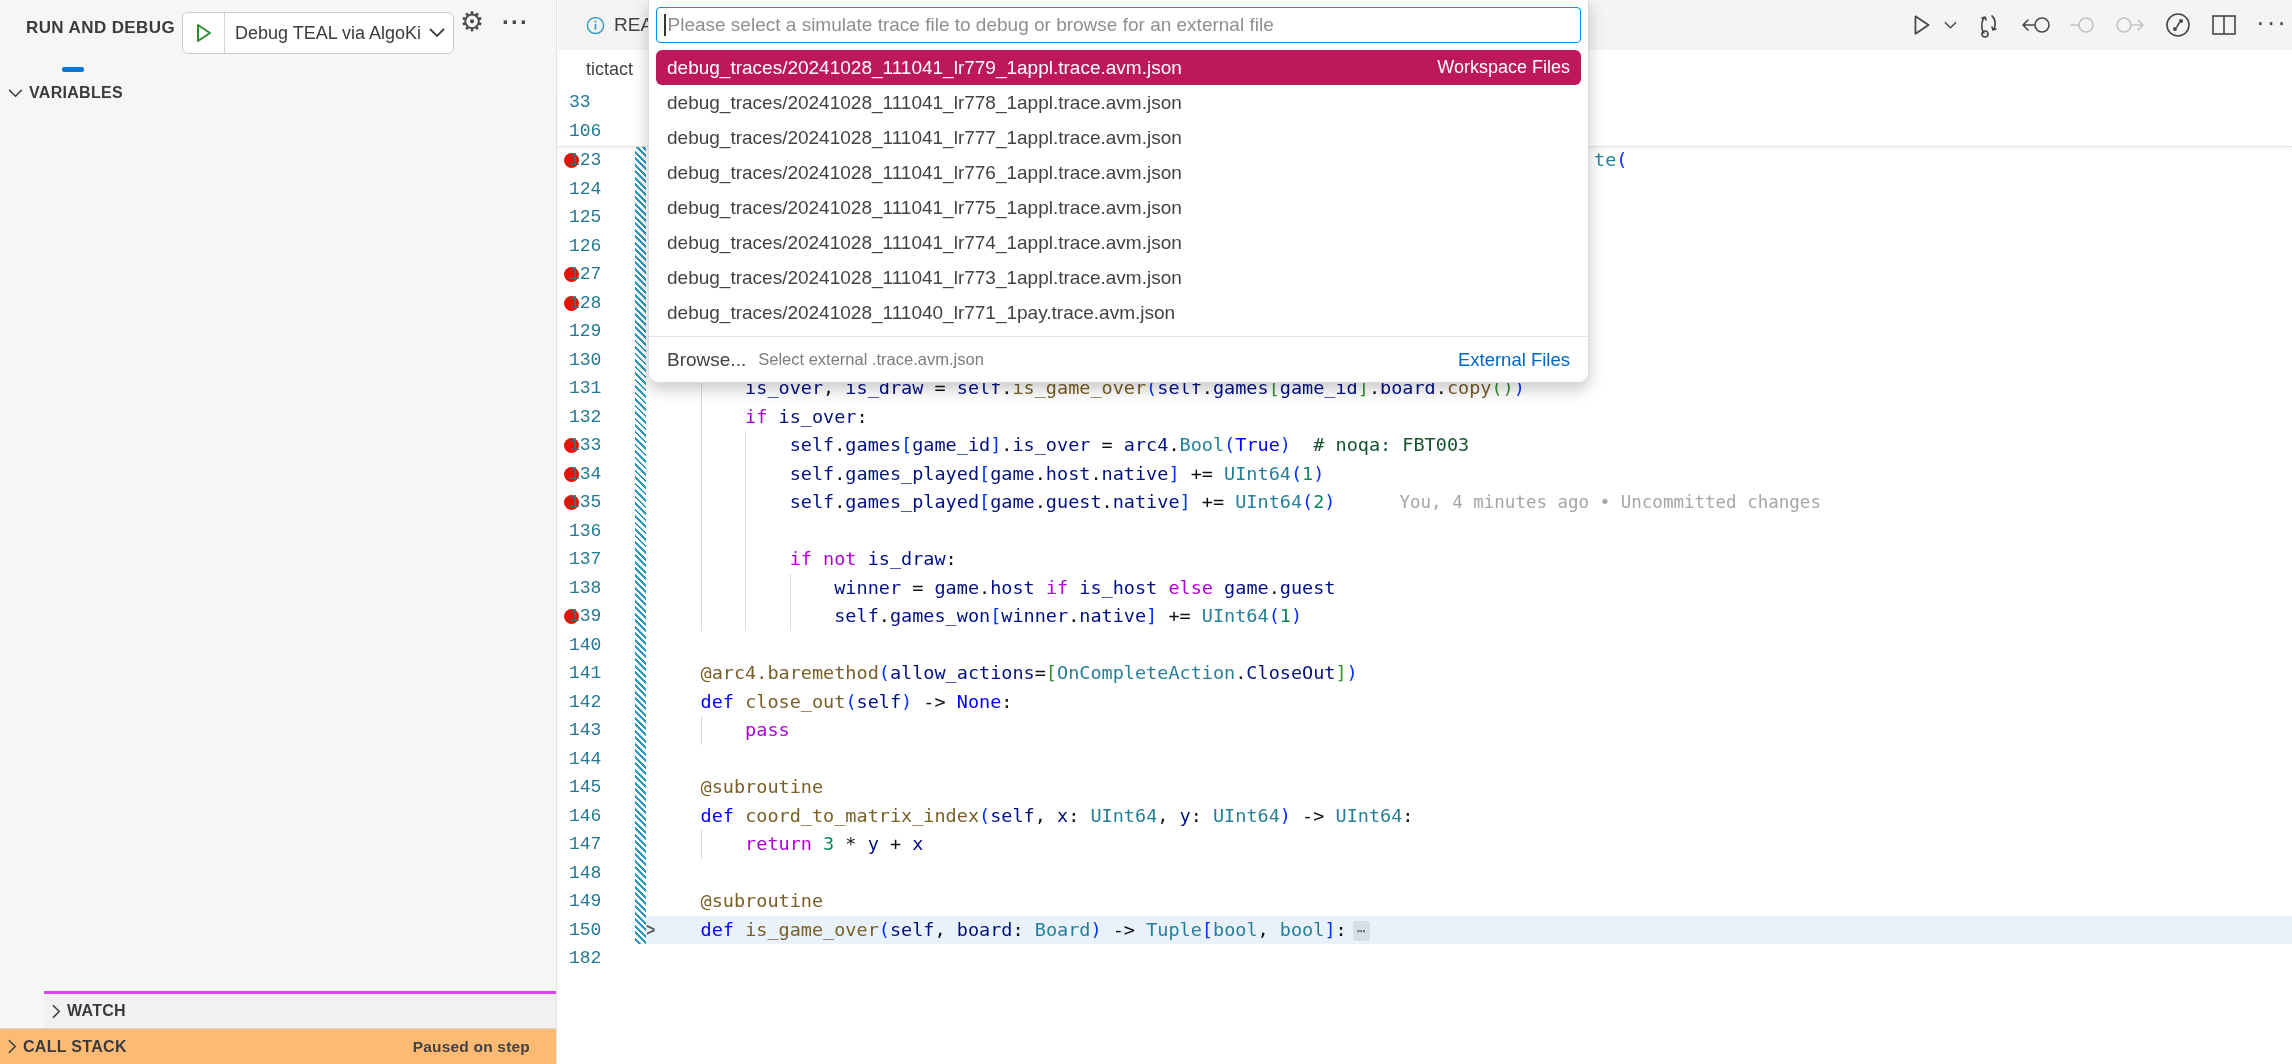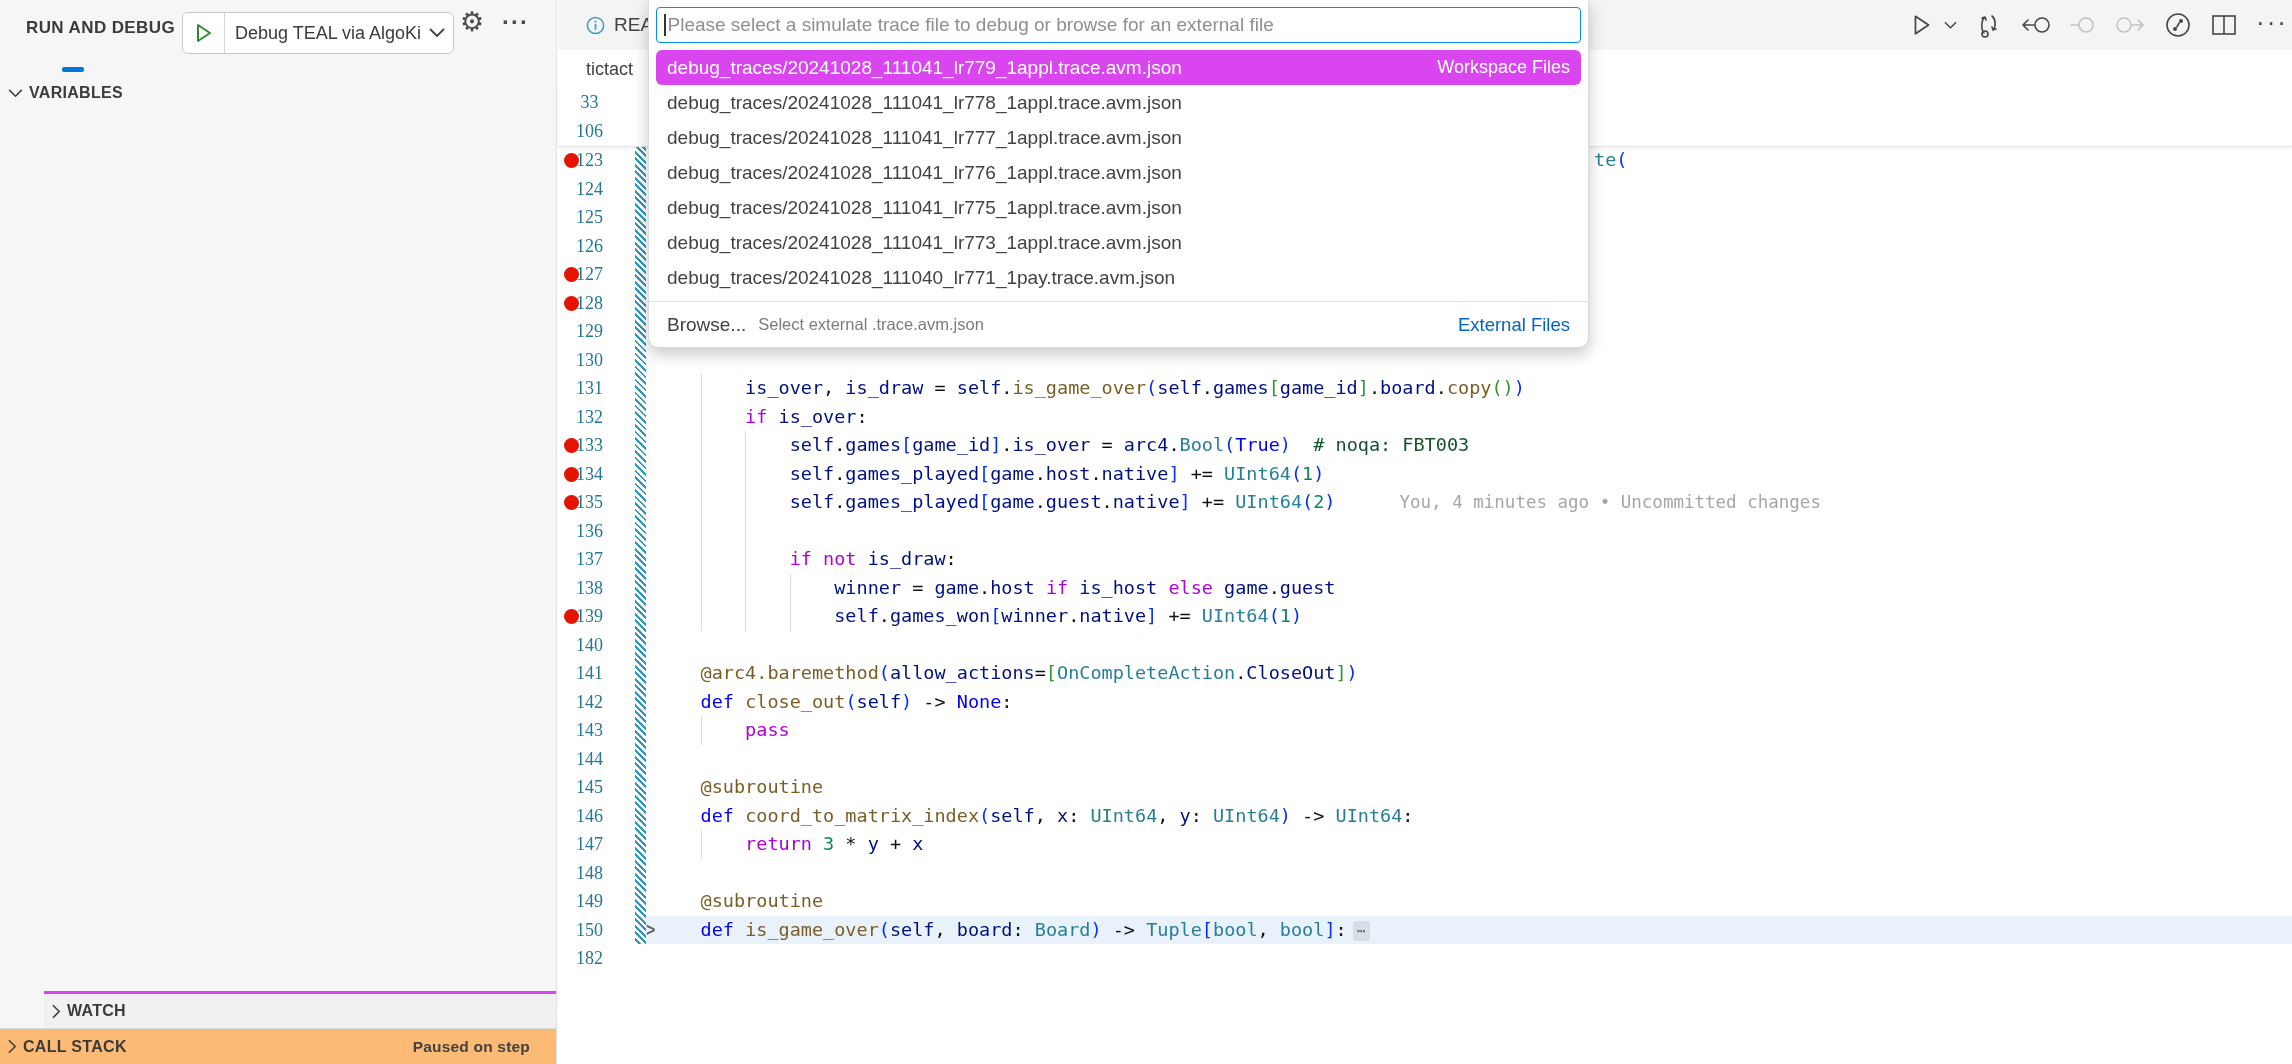--- a/index.html
+++ b/index.html
@@ -32,40 +32,40 @@
   .ed-actions .icon{display:flex;align-items:center;}
   .more-glyph{font-size:26px;color:#474747;letter-spacing:2px;margin-top:-6px;white-space:nowrap;}
   .breadcrumb{position:absolute;left:0;top:50px;right:0;height:38px;background:#fff;display:flex;align-items:center;}
   .breadcrumb-label{margin-left:28px;font-size:18px;color:#424242;}
   .sticky{position:absolute;left:0;top:88px;right:0;height:58px;background:#fff;border-bottom:1px solid #e4e4e4;box-shadow:0 2px 3px rgba(0,0,0,.05);z-index:5;}
   .sticky .srow{position:relative;height:28.5px;}
   .code{position:absolute;left:0;top:146px;right:0;bottom:0;}
   .stripe{position:absolute;left:77px;top:0;width:11px;height:798px;background:repeating-linear-gradient(45deg,#fff 0px,#fff 2.6px,#2f97bd 2.6px,#2f97bd 4.6px);}
   .crow{position:absolute;left:0;right:0;height:28.5px;}
   .crow.hl{background:linear-gradient(to right,transparent 88px,#e9f1fa 88px);}
-  .num{position:absolute;left:0;top:0;width:63px;text-align:center;font-family:Liberation Serif, serif;font-size:18px;line-height:28.5px;color:#237893;}
+  .num{position:absolute;left:0;top:0;width:63px;text-align:left;font-family:Liberation Mono, monospace;font-size:18px;line-height:28.5px;color:#237893;padding-left:11px;}
   .bp{position:absolute;left:6px;top:7px;width:15px;height:15px;border-radius:50%;background:#e51400;}
   .guide{position:absolute;top:0;bottom:0;width:1px;background:#dadada;}
   .cline{position:absolute;left:98px;top:0;font-family:"DejaVu Sans Mono",monospace;font-size:18.5px;line-height:28.5px;white-space:pre;}
   .foldchev{position:absolute;left:88px;top:0;width:14px;line-height:28.5px;font-size:16px;color:#616161;font-weight:bold;transform:scaleY(1.15);}
   .fold-ellipsis{display:inline-block;margin-left:6px;padding:0 4px;border-radius:3px;background:rgba(0,0,0,.08);color:#666;font-size:15px;line-height:20px;vertical-align:middle;}
   .blame{margin-left:64px;color:#a6a6a6;font-size:17.5px;}
   .tk-v{color:#001080;} .tk-k{color:#af00db;} .tk-kd{color:#0000ff;}
   .tk-fn{color:#795e26;} .tk-ty{color:#267f99;} .tk-n{color:#098658;}
   .tk-c{color:#14532d;} .tk-o{color:#111111;} .tk-b1{color:#0431fa;}
   .tk-b2{color:#319331;} .tk-sp{color:#111;}
 
   
   .quickpick{position:absolute;left:648px;top:0;width:941px;background:#fff;border:1px solid #dadada;border-top:none;border-radius:0 0 10px 10px;box-shadow:0 6px 16px rgba(0,0,0,.22);padding:7px 7px 6px;box-sizing:border-box;z-index:50;}
   .qp-input{height:36px;border:1.5px solid #0090f1;border-radius:4px;background:#fff;display:flex;align-items:center;padding-left:7px;box-sizing:border-box;}
   .qp-caret{width:1.5px;height:22px;background:#333;margin-right:2px;}
   .qp-placeholder{font-size:19px;color:#8f8f8f;white-space:nowrap;overflow:hidden;}
   .qp-list{margin-top:7px;}
   .qp-row{height:35px;display:flex;align-items:center;padding:0 11px;border-radius:6px;font-size:19px;color:#424242;box-sizing:border-box;}
-  .qp-row.sel{background:#d946ef;color:#fff;justify-content:flex-end;}
+  .qp-row.sel{background:#be185d;color:#fff;justify-content:flex-end;}
   .qp-group{margin-left:auto;font-size:18px;}
   .qp-sep{height:1px;background:#e2e2e2;margin:6px -7px;}
   .qp-browse{height:33px;display:flex;align-items:center;padding:0 11px;font-size:19px;color:#424242;}
   .qp-browse-desc{margin-left:12px;font-size:16.5px;color:#7c7c7c;}
   .qp-ext{margin-left:auto;font-size:18.5px;color:#0066bf;}
 </style>
 </head>
 <body>
 
 <div class="stage">
@@ -355,20 +355,23 @@
         <div class="qp-row">
           <span class="qp-label">debug_traces/20241028_111041_lr777_1appl.trace.avm.json</span>
         </div>
         <div class="qp-row">
           <span class="qp-label">debug_traces/20241028_111041_lr776_1appl.trace.avm.json</span>
         </div>
         <div class="qp-row">
           <span class="qp-label">debug_traces/20241028_111041_lr775_1appl.trace.avm.json</span>
         </div>
         <div class="qp-row">
+          <span class="qp-label">debug_traces/20241028_111041_lr774_1appl.trace.avm.json</span>
+        </div>
+        <div class="qp-row">
           <span class="qp-label">debug_traces/20241028_111041_lr773_1appl.trace.avm.json</span>
         </div>
         <div class="qp-row">
           <span class="qp-label">debug_traces/20241028_111040_lr771_1pay.trace.avm.json</span>
         </div>
       </div>
     <div class="qp-sep"></div>
     <div class="qp-browse">
       <span>Browse...</span>
       <span class="qp-browse-desc">Select external .trace.avm.json</span>

